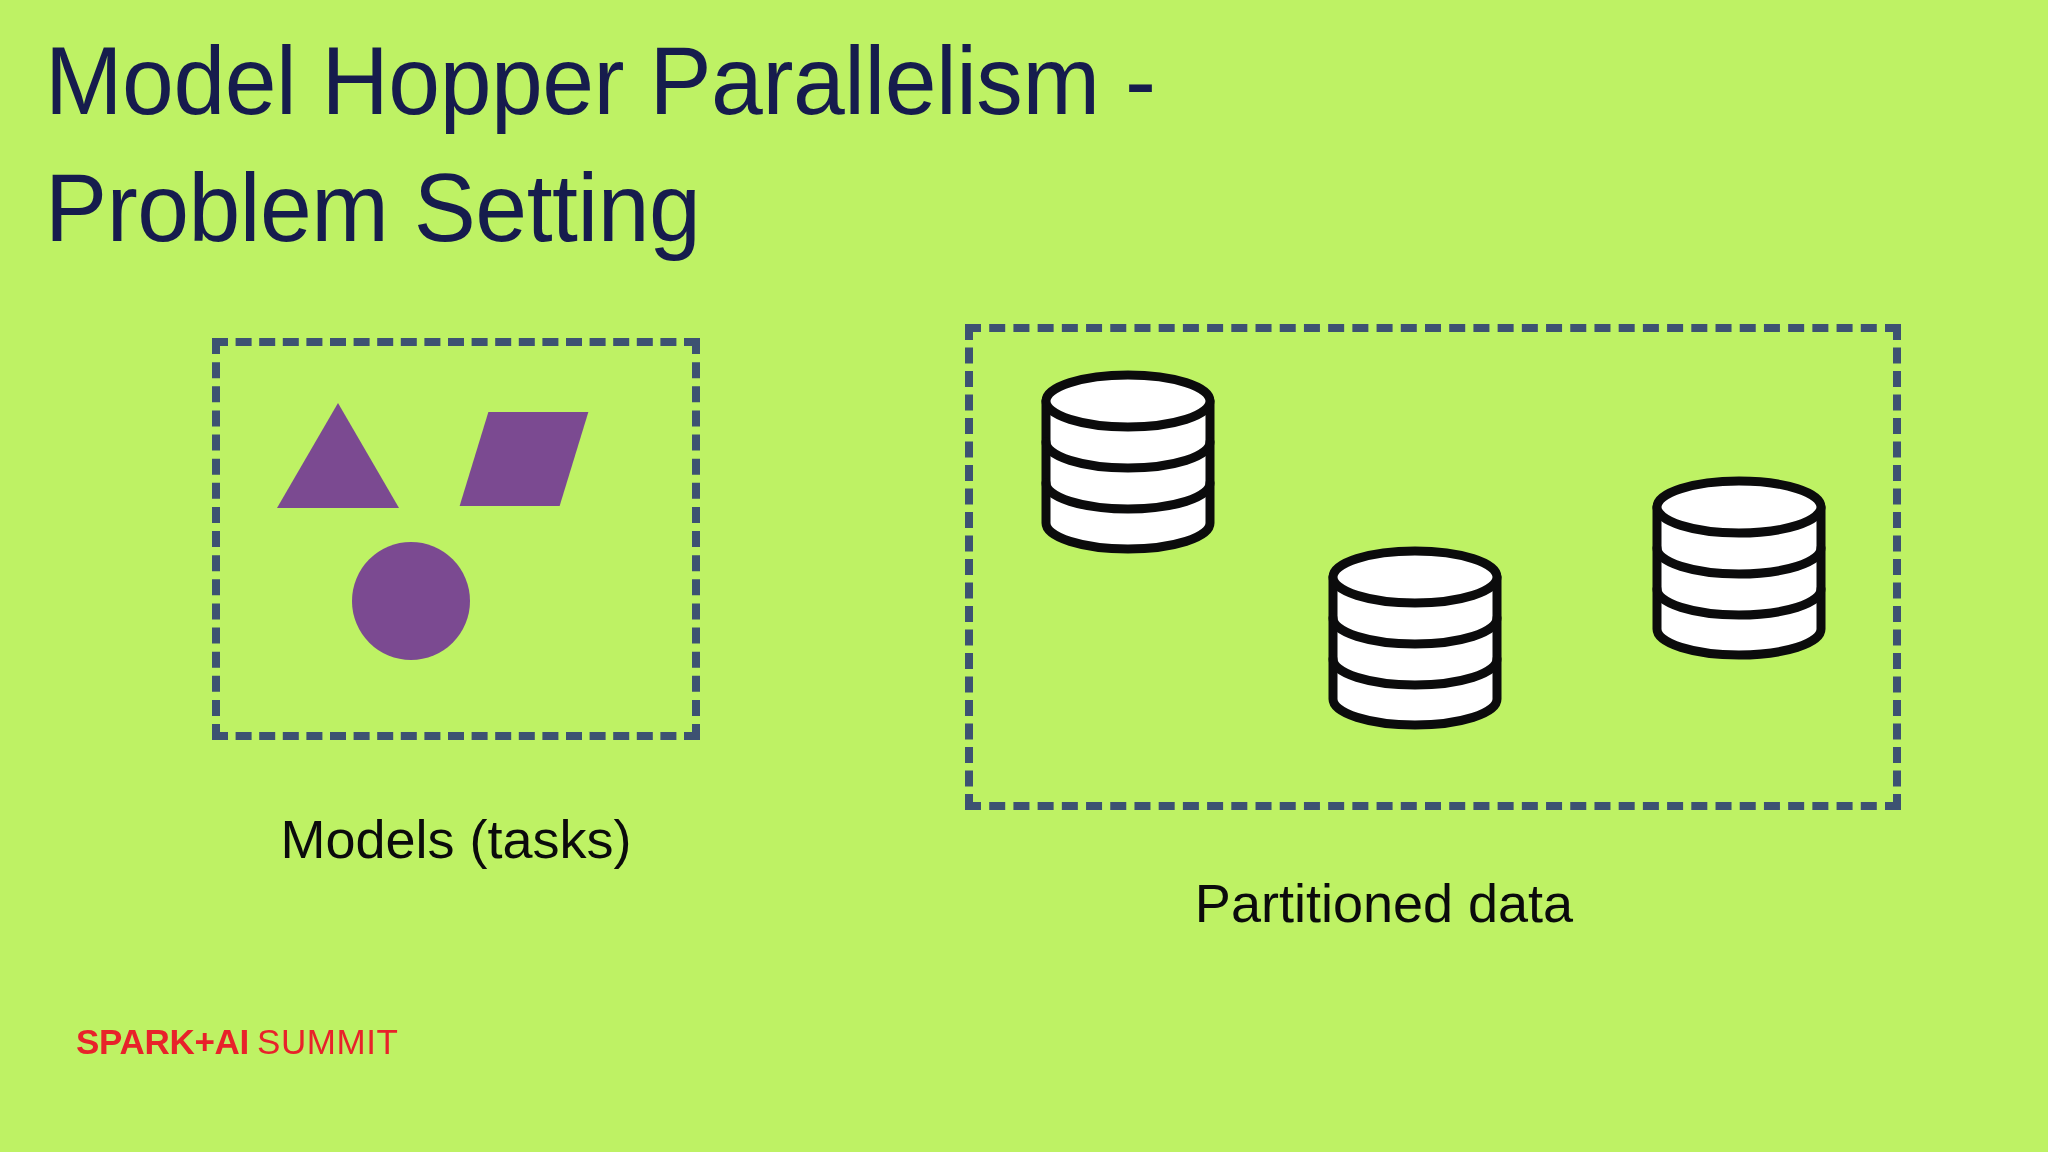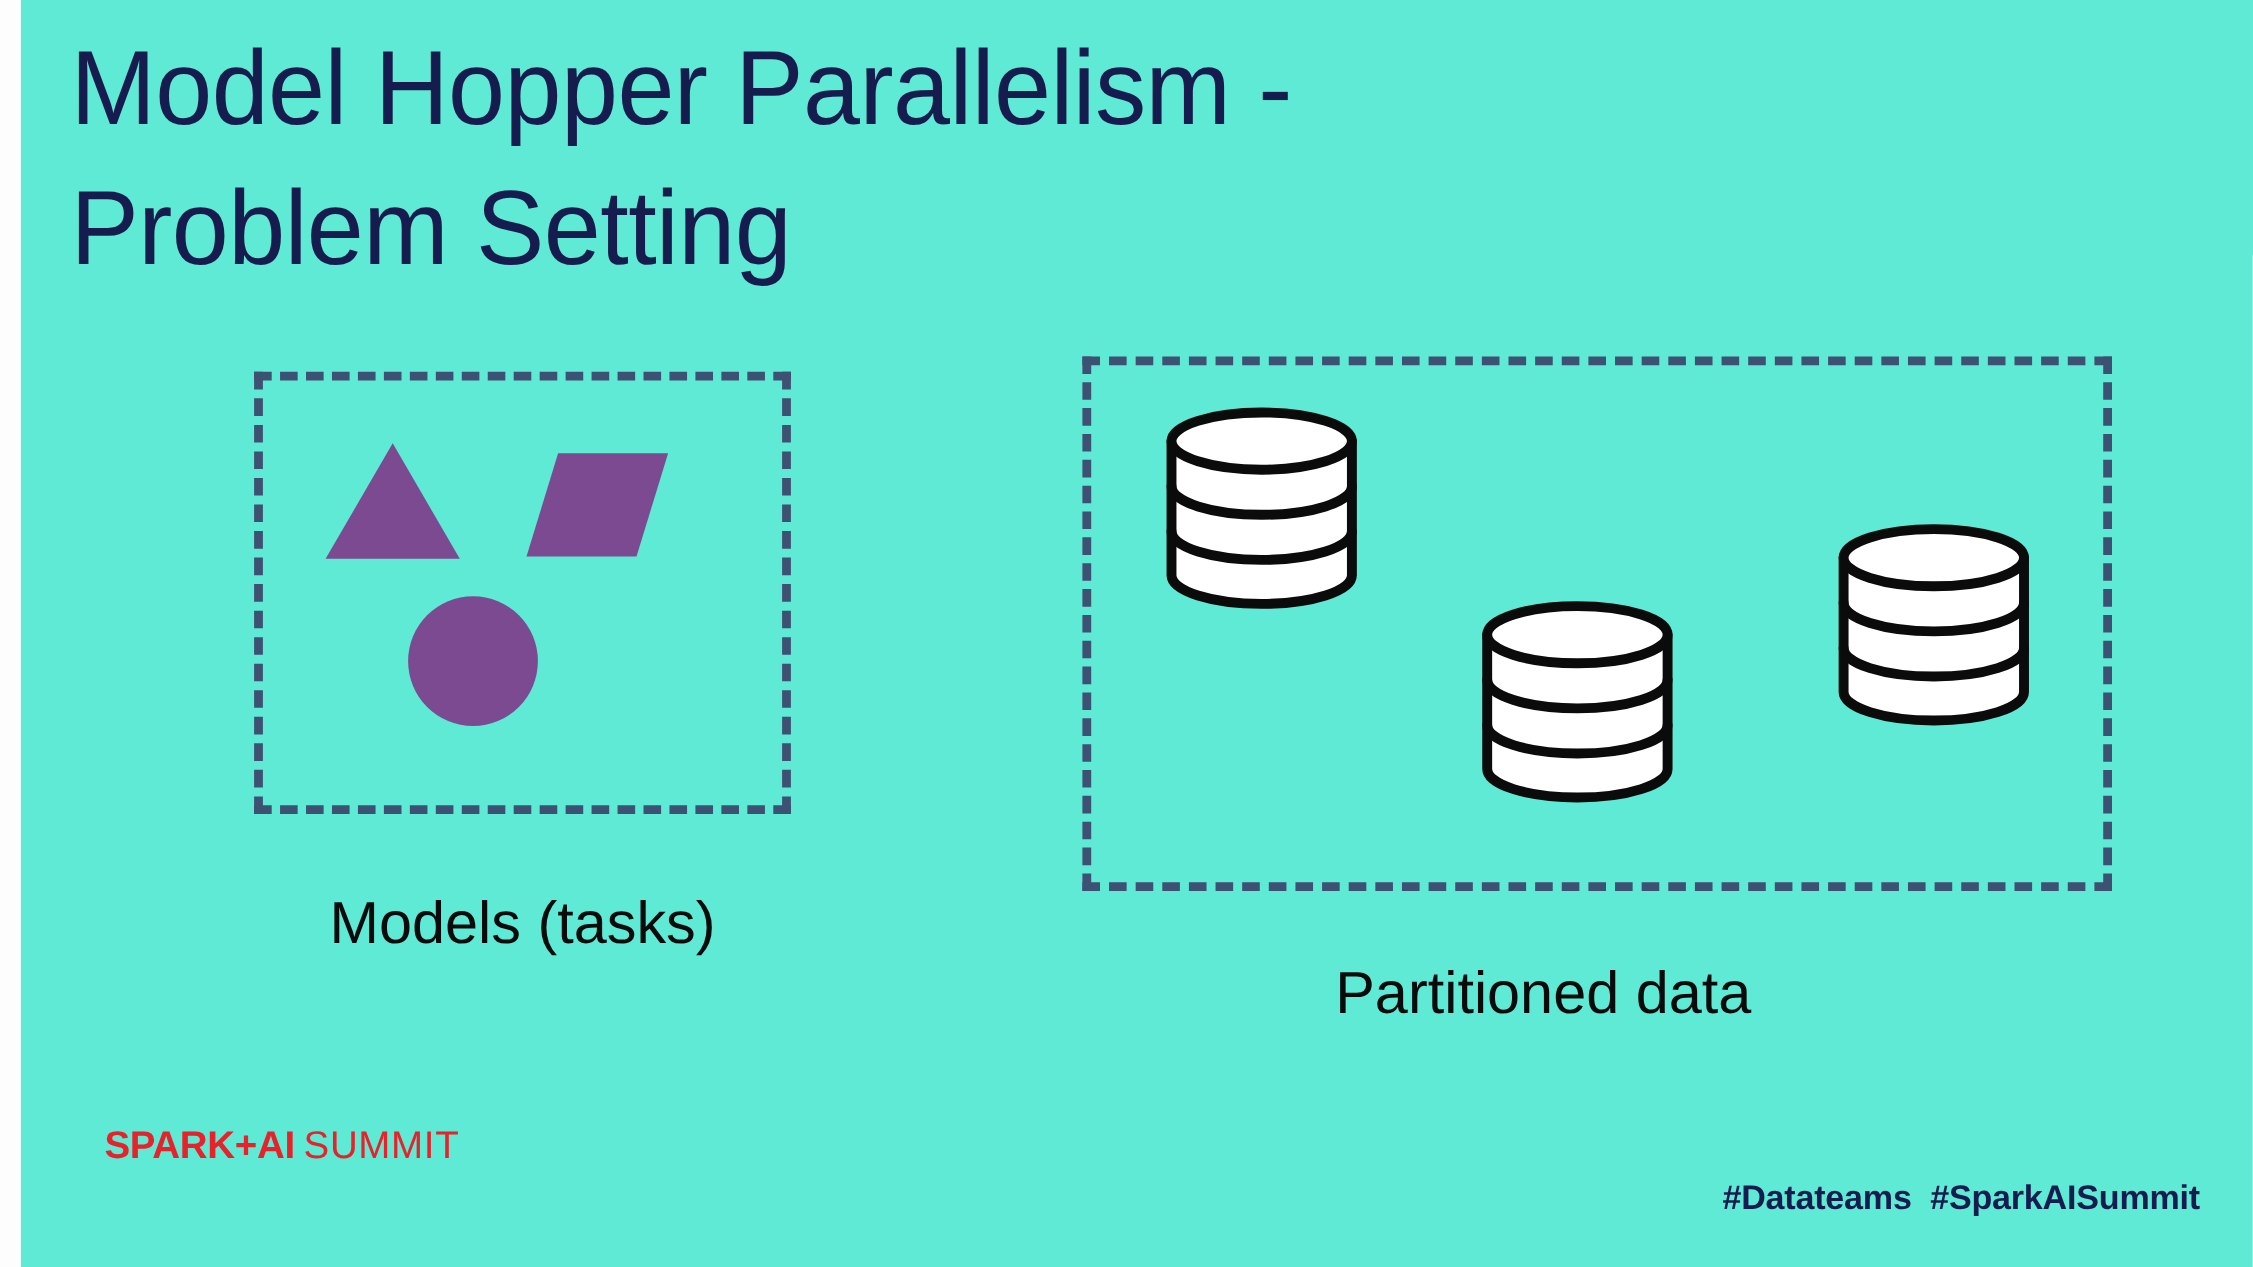--- a/index.html
+++ b/index.html
@@ -12,22 +12,21 @@
     height: 1152px;
     position: relative;
     overflow: hidden;
     font-family: "Liberation Sans", sans-serif;
     background: #fdfdfd;
   }
 
   .slide {
     position: absolute;
     inset: 0;
-    background: #5eead4;
-    margin-left: 19px;
+    background: #bef264;
   }
 
   
   .slide-title {
     position: absolute;
     left: 45px;
     top: 18px;
     width: 1500px;
     color: #161C4D;
     font-family: "Liberation Sans", sans-serif;
@@ -214,15 +213,14 @@
       </g>
     </svg>
   </div>
 
   <div class="caption" id="caption-data">Partitioned data</div>
 
   <div id="footer-logo">
     <span class="logo-bold">SPARK+AI</span><span class="logo-light">SUMMIT</span>
   </div>
 
-  <div id="footer-hashtags">#Datateams  #SparkAISummit</div>
 
 </div>
 
 </body></html>

